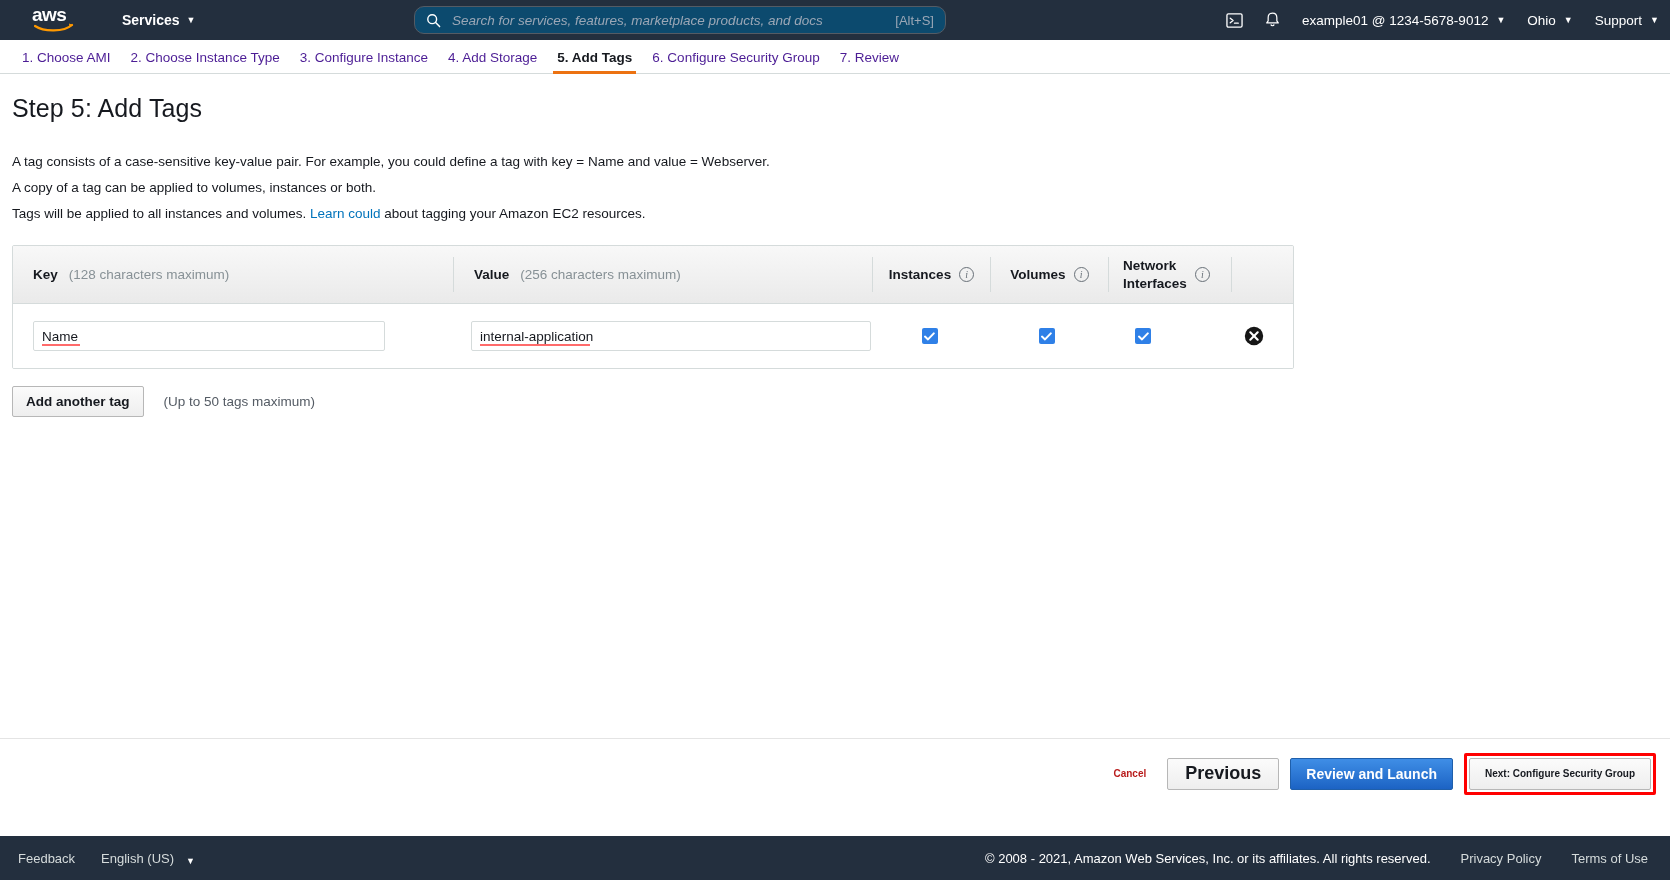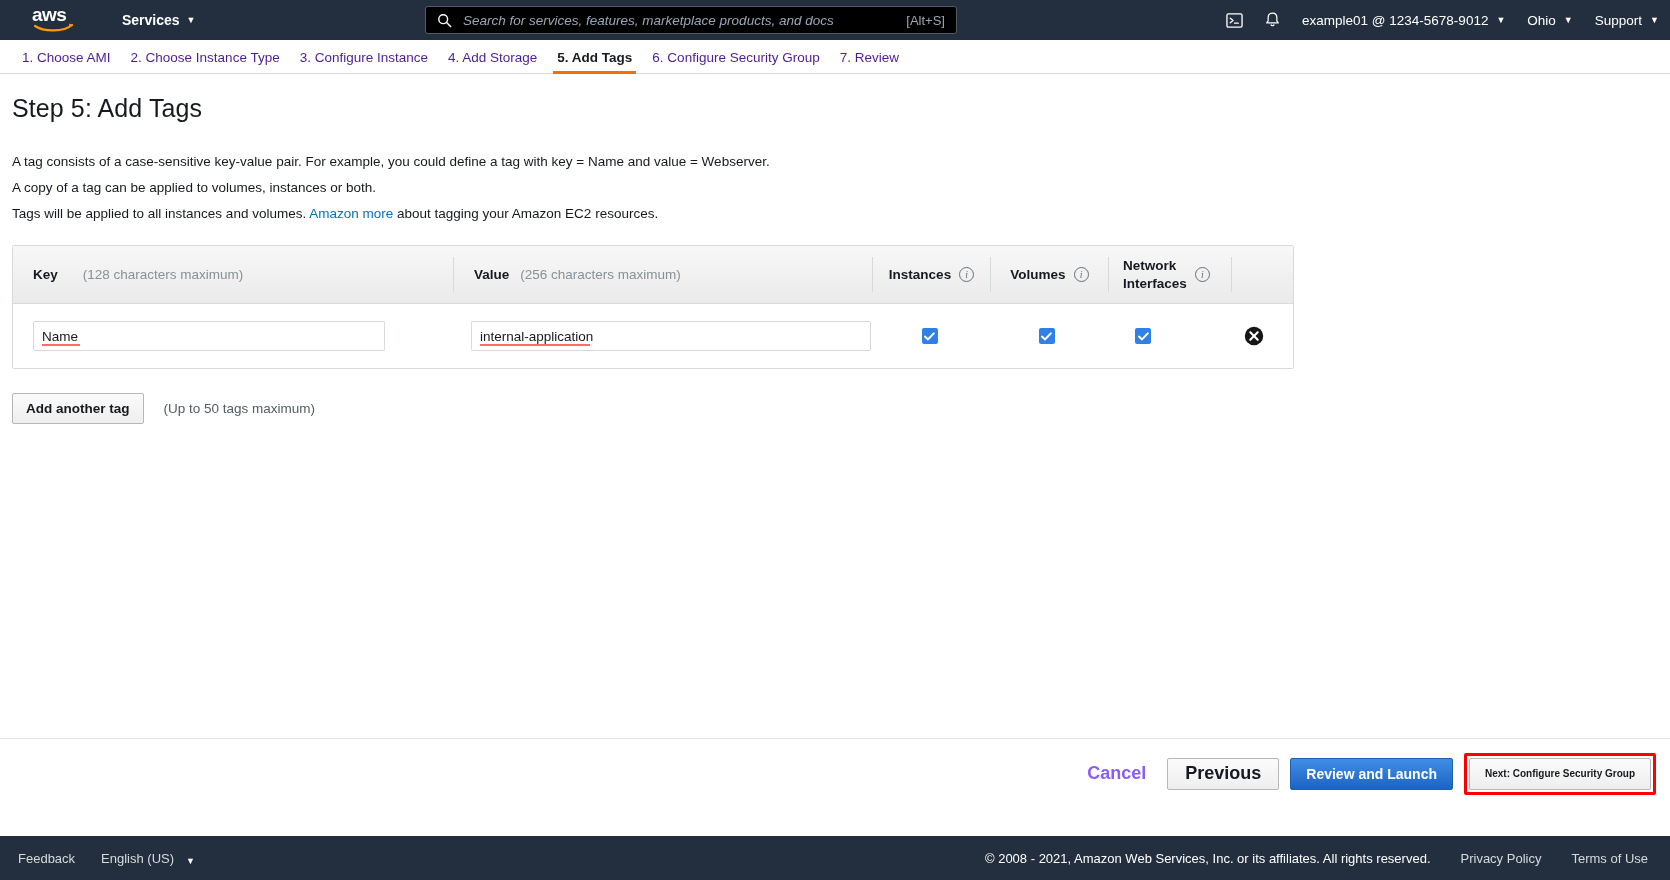--- a/index.html
+++ b/index.html
@@ -31,23 +31,23 @@
     width: 40px; height: 10px;
   }
   .services-menu {
     margin-left: 44px; color: #ffffff; font-size: 14px;
     font-weight: 700; display: flex; align-items: center;
     gap: 7px; cursor: pointer;
   }
   .caret { font-size: 9px; line-height: 1; color: #ffffff; }
 
   .search-wrap {
-    position: absolute; left: 425px; width: 532px;
-    height: 28px; background: #000000;
-    border: 1px solid #545b64; border-radius: 3px;
+    position: absolute; left: 414px; width: 532px;
+    height: 28px; background: #0c4a6e;
+    border: 1px solid #545b64; border-radius: 10px;
     display: flex; align-items: center; cursor: text;
   }
   .search-ico { margin-left: 11px; width: 15px; height: 15px; flex: none; }
   .search-ph {
     margin-left: 11px; color: #9ba7b6; font-size: 13.5px;
     font-style: italic; font-family: "Liberation Sans", sans-serif;
   }
   .search-kbd {
     margin-left: auto; margin-right: 11px;
     color: #9ba7b6; font-size: 13px;
@@ -105,21 +105,21 @@
     border: 1px solid #d5dbdb; border-radius: 2px;
     background: #ffffff; overflow: hidden;
   }
   .tt-head {
     height: 58px;
     background: linear-gradient(180deg,#f8f8f8 0%, #eaeaea 100%);
     border-bottom: 1px solid #d5dbdb;
     display: flex; align-items: center; position: relative;
   }
   .th-key {
-    display: flex; align-items: center; gap: 25px;
+    display: flex; align-items: center; gap: 11px;
     padding-left: 20px; width: 440px;
   }
   .th-label { font-size: 13.5px; font-weight: 700; color: #16191f; }
   .th-hint { font-size: 13.5px; color: #879196; }
   .vdivider { width: 1px; height: 35px; background: #d5dbdb; flex: none; }
   .th-val {
     display: flex; align-items: baseline; gap: 11px;
     padding-left: 20px; width: 418px;
   }
   .th-check {
@@ -164,21 +164,21 @@
     background: #2f80e7; display: flex; align-items: center;
     justify-content: center; cursor: pointer; flex: none;
   }
   .cbox svg { display: block; }
   .cell-del {
     flex: 1; display: flex; align-items: center;
     justify-content: center; padding-right: 12px;
   }
   .del-btn { width: 20px; height: 20px; cursor: pointer; }
   .addrow {
-    margin-top: 24px; display: flex; align-items: center; gap: 20px;
+    margin-top: 17px; display: flex; align-items: center; gap: 20px;
   }
   .btn {
     font-size: 13.5px; font-weight: 700; border-radius: 2px;
     cursor: pointer; display: inline-flex; align-items: center;
     justify-content: center; font-family: "Liberation Sans", sans-serif;
     white-space: nowrap;
   }
   .btn-secondary {
     background: linear-gradient(180deg,#fbfbfb 0%,#eeeeee 100%);
     border: 1px solid #b7b7b7; color: #16191f;
@@ -188,21 +188,21 @@
 
   
   .bottom-bar {
     position: absolute; left: 0; right: 0; bottom: 72px;
     border-top: 1px solid #e4e4e4; height: 70px;
     display: flex; align-items: center;
     justify-content: flex-end; padding-right: 14px; gap: 11px;
     background: #ffffff;
   }
   .btn-link-cancel {
-    color: #8b5cf6; font-size: 18px; font-weight: 700;
+    color: #b91c1c; font-size: 10px; font-weight: 700;
     cursor: pointer; padding: 0 10px;
   }
   .btn-prev { height: 32px; padding: 0 17px; font-size: 18px; }
   .btn-primary {
     background: linear-gradient(180deg,#3f8ee6 0%,#1c63c4 100%);
     border: 1px solid #1f5fab; color: #ffffff;
     height: 32px; padding: 0 15px; font-size: 14px;
   }
   .next-hl {
     border: 3px solid #ff0000; border-radius: 2px;
@@ -292,21 +292,21 @@
   <div class="wtab">7. Review</div>
 </div>
 
 <div class="main">
   <div class="page-title">Step 5: Add Tags</div>
 
   <div class="desc-line first">A tag consists of a case-sensitive key-value pair. For example, you could define a tag with key = Name and value = Webserver.</div>
   <div class="desc-line">A copy of a tag can be applied to volumes, instances or both.</div>
   <div class="desc-line">
     <span>Tags will be applied to all instances and volumes.</span>
-    <span class="link">Amazon more</span>
+    <span class="link">Learn could</span>
     <span>about tagging your Amazon EC2 resources.</span>
   </div>
 
   <div class="tag-table">
     <div class="tt-head">
       <div class="th-key">
         <span class="th-label">Key</span>
         <span class="th-hint">(128 characters maximum)</span>
       </div>
       <div class="vdivider"></div>

